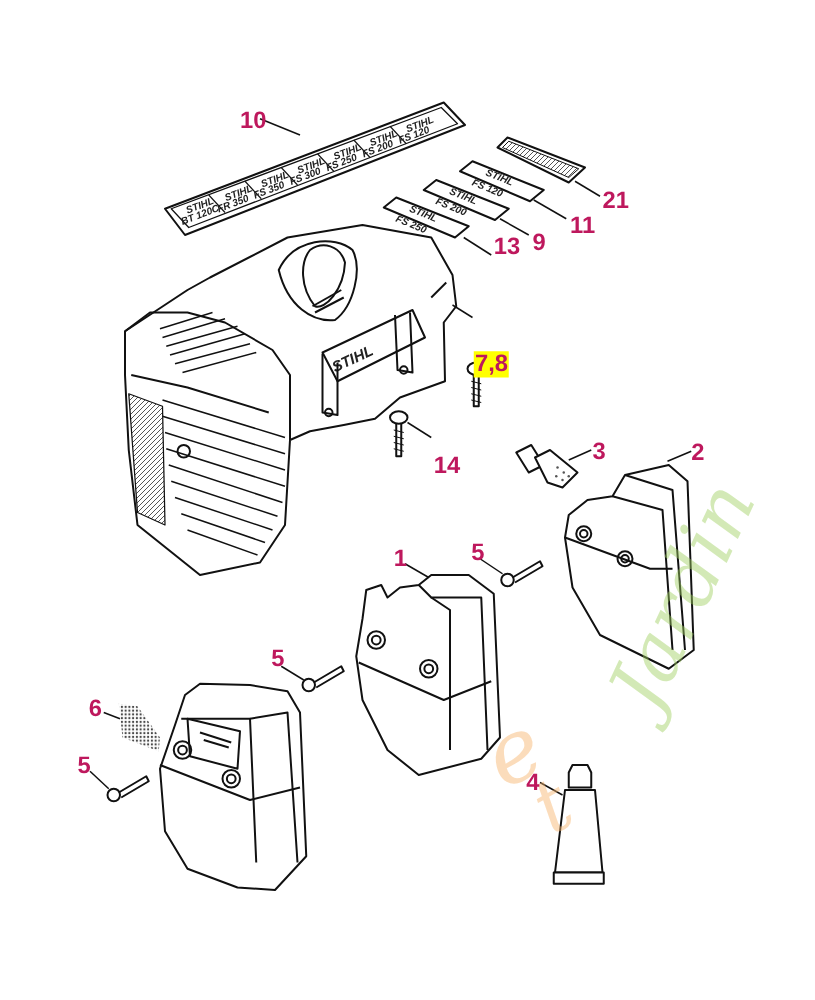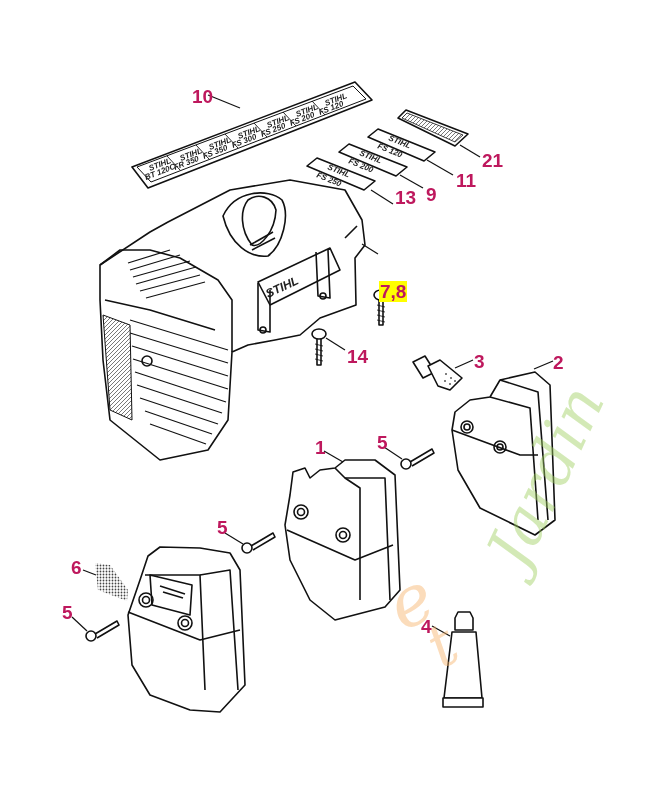--- a/index.html
+++ b/index.html
@@ -236,21 +236,21 @@
 <div class="wm" style="left:430px;top:610px;color:#f7b36a;transform:rotate(-30deg);font-size:60px;">t</div>
 <div class="wm" style="left:450px;top:440px;color:#9fd060;transform:rotate(-65deg);font-size:62px;">Jardin</div>
 
 
 <div class="callout" style="left:192px;top:87px;">10</div>
 <div class="callout" style="left:482px;top:151px;">21</div>
 <div class="callout" style="left:456px;top:171px;">11</div>
 <div class="callout" style="left:426px;top:185px;">9</div>
 <div class="callout" style="left:395px;top:188px;">13</div>
 <div class="callout hl" style="left:379px;top:271px;margin-top:10px;">7,8</div>
-<div class="callout" style="left:347px;top:347px;">14</div>
+<div class="callout" style="left:347px;top:363px;">14</div>
 <div class="callout" style="left:474px;top:352px;">3</div>
 <div class="callout" style="left:553px;top:353px;">2</div>
 <div class="callout" style="left:377px;top:433px;">5</div>
 <div class="callout" style="left:315px;top:438px;">1</div>
 <div class="callout" style="left:217px;top:518px;">5</div>
 <div class="callout" style="left:71px;top:558px;">6</div>
 <div class="callout" style="left:62px;top:603px;">5</div>
 <div class="callout" style="left:421px;top:617px;">4</div>
 </div>
 

